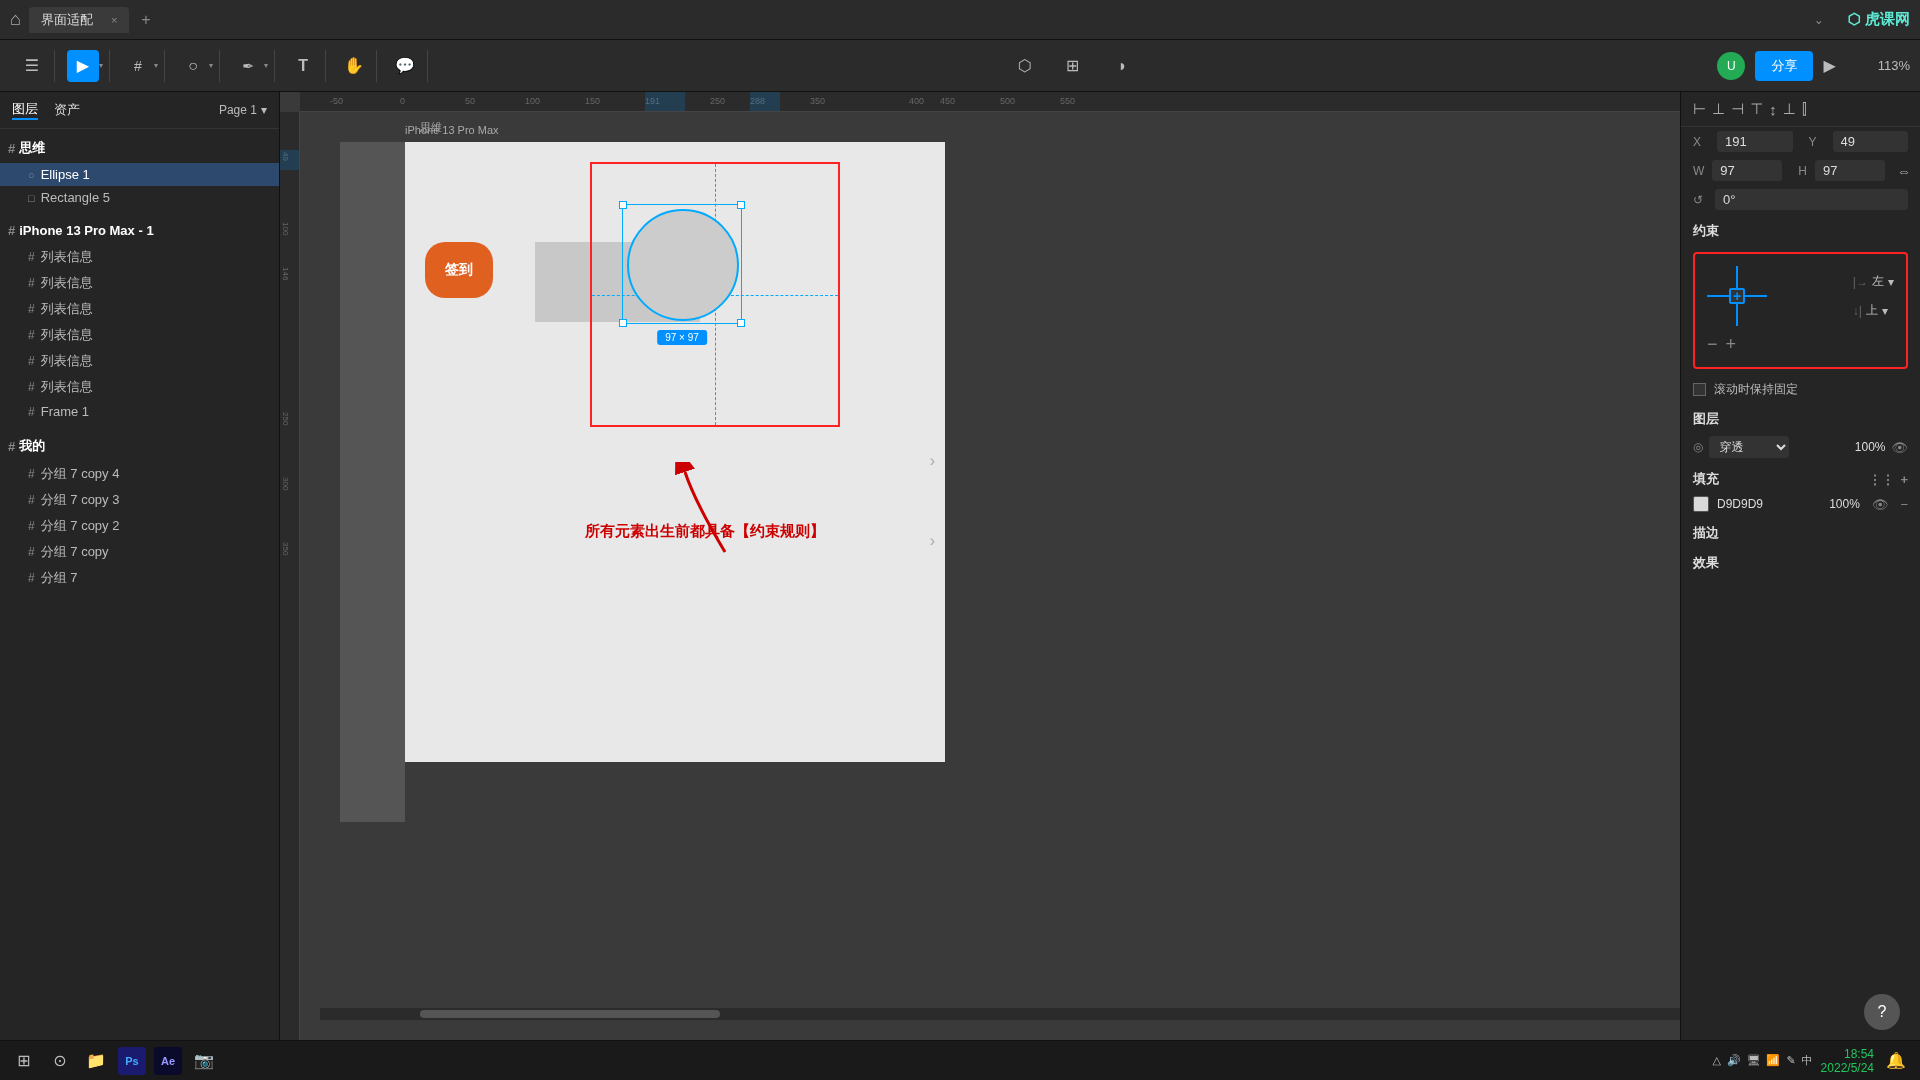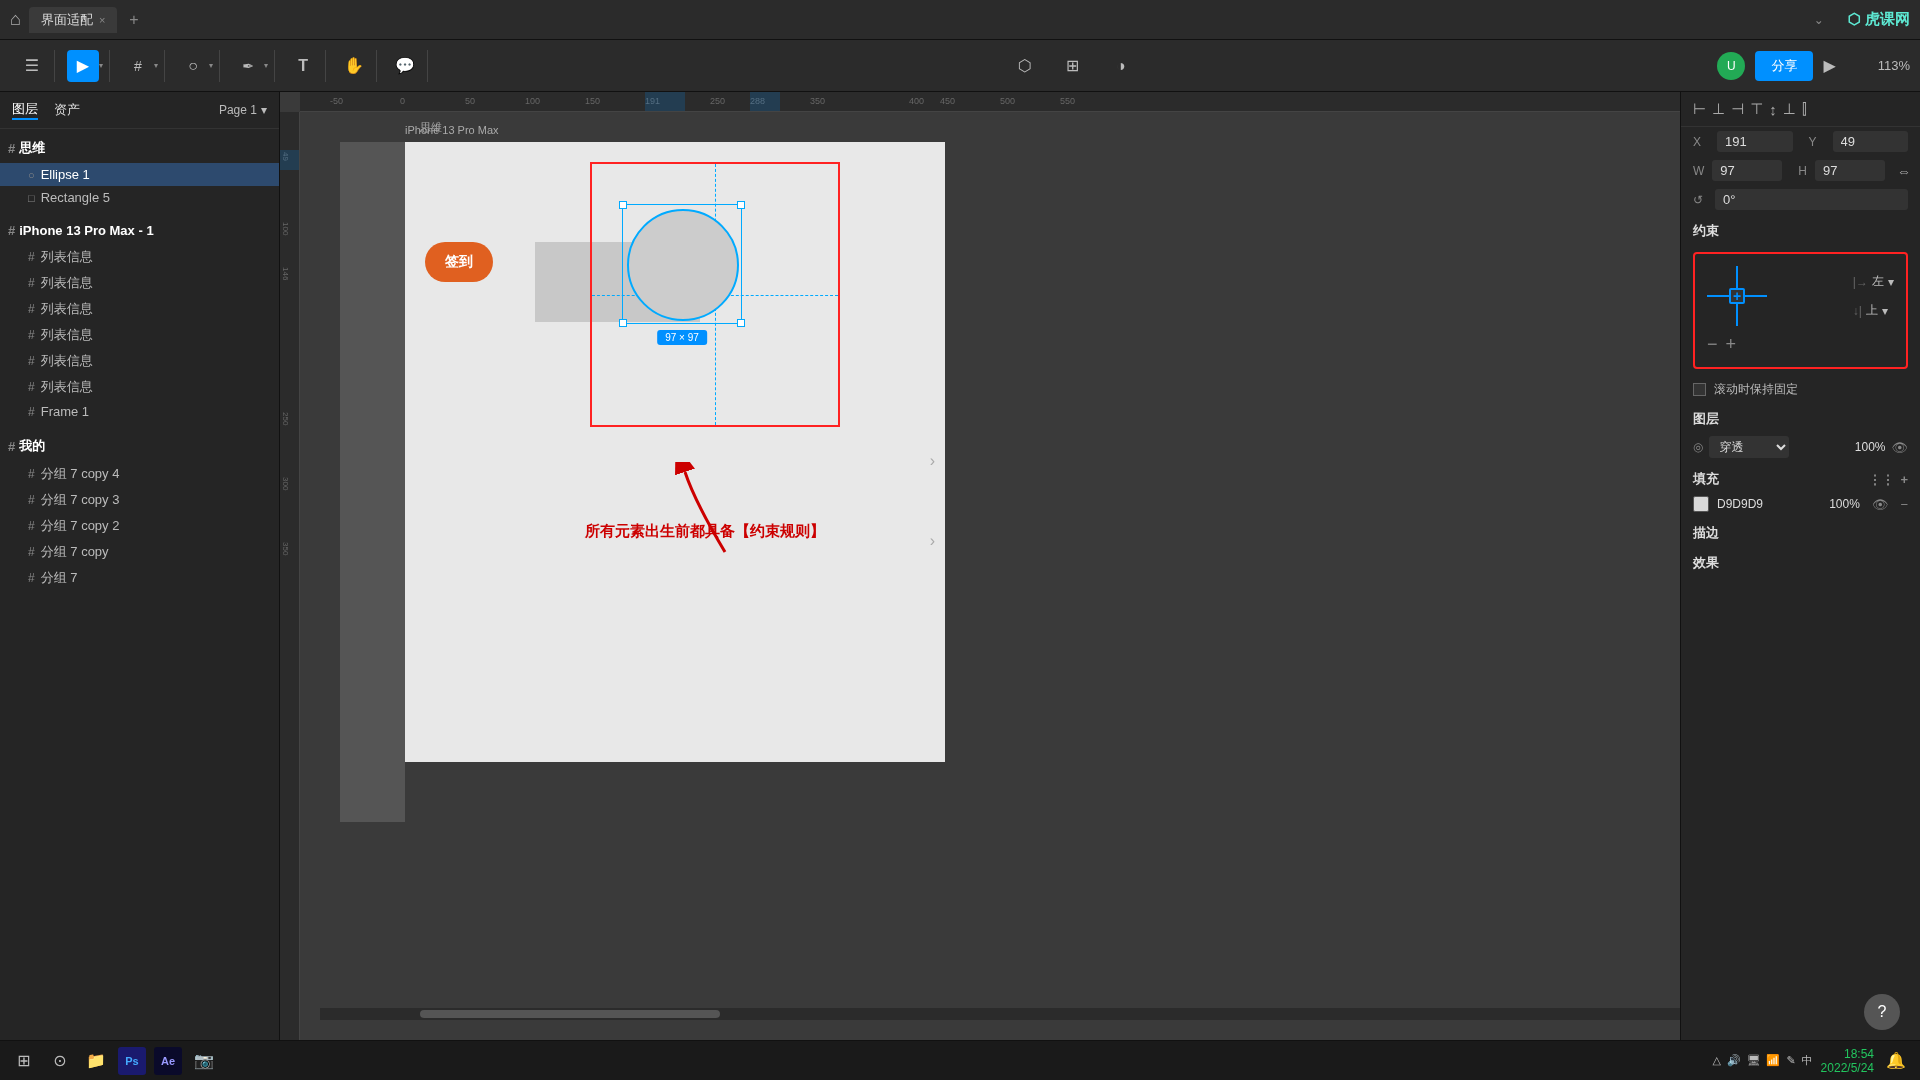--- a/index.html
+++ b/index.html
@@ -7,21 +7,21 @@
 
     
     #titlebar {
       width: 100%; height: 40px; background: #2b2b2b;
       display: flex; align-items: center; padding: 0 10px; gap: 8px;
       border-bottom: 1px solid #111;
     }
     #titlebar .tab {
       background: #3a3a3a; border-radius: 4px 4px 0 0;
       padding: 4px 12px; font-size: 13px; color: #ddd;
-      display: flex; align-items: center; gap: 6px;
+      display: flex; align-items: center; gap: 18px;
     }
     #titlebar .tab .close { color: #888; font-size: 11px; cursor: pointer; }
     #titlebar .spacer { flex: 1; }
 
     
     #toolbar {
       width: 100%; height: 52px; background: #2b2b2b;
       display: flex; align-items: center; padding: 0 10px; gap: 6px;
       border-bottom: 1px solid #111;
     }
@@ -403,21 +403,21 @@
     <div id="canvas-content">
 
       <span class="frame-label" style="top:8px;left:120px;">思维</span>
 
       <div style="position:absolute;top:30px;left:40px;width:65px;height:680px;background:#555;"></div>
 
       <div style="position:absolute;top:30px;left:105px;width:540px;height:620px;background:#e8e8e8;">
 
         <span style="position:absolute;top:-18px;left:0;color:#aaa;font-size:11px;">iPhone 13 Pro Max</span>
 
-        <div style="position:absolute;top:100px;left:20px;background:#e06020;color:#fff;border-radius:20px;padding:11px 20px;font-size:14px;font-weight:bold;">签到</div>
+        <div style="position:absolute;top:100px;left:20px;background:#e06020;color:#fff;border-radius:20px;padding:19px 20px;font-size:14px;font-weight:bold;">签到</div>
 
         <div style="position:absolute;top:100px;left:130px;width:165px;height:80px;background:#c8c8c8;"></div>
 
         <div style="position:absolute;top:20px;left:185px;width:250px;height:265px;border:2px solid #ff2222;">
 
           <div style="position:absolute;top:0;left:50%;width:1px;height:100%;border-left:1px dashed #00aaff;"></div>
 
           <div style="position:absolute;top:50%;left:0;width:100%;height:1px;border-top:1px dashed #00aaff;"></div>
 
           <div style="position:absolute;top:40px;left:30px;width:120px;height:120px;border:1px solid #00aaff;">

